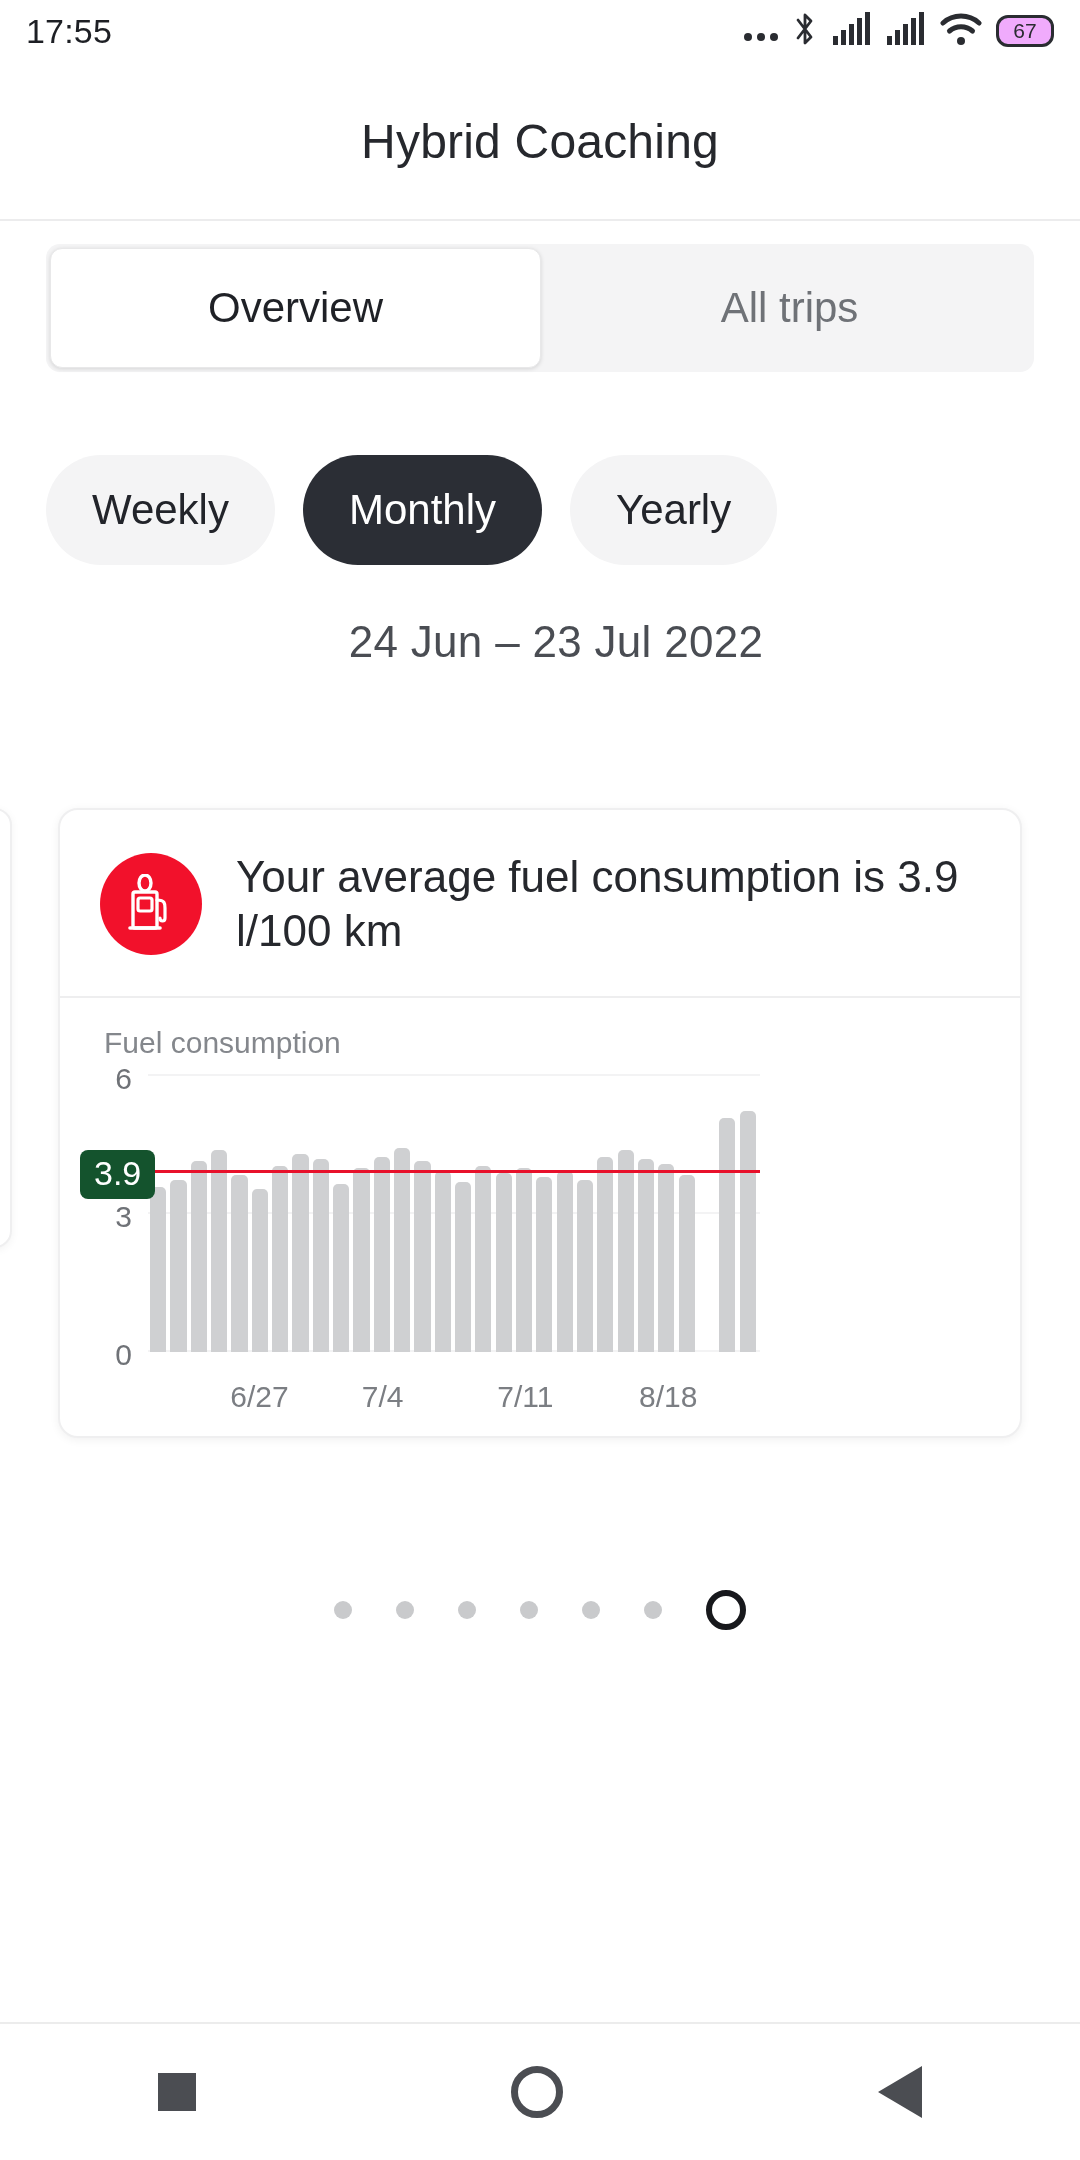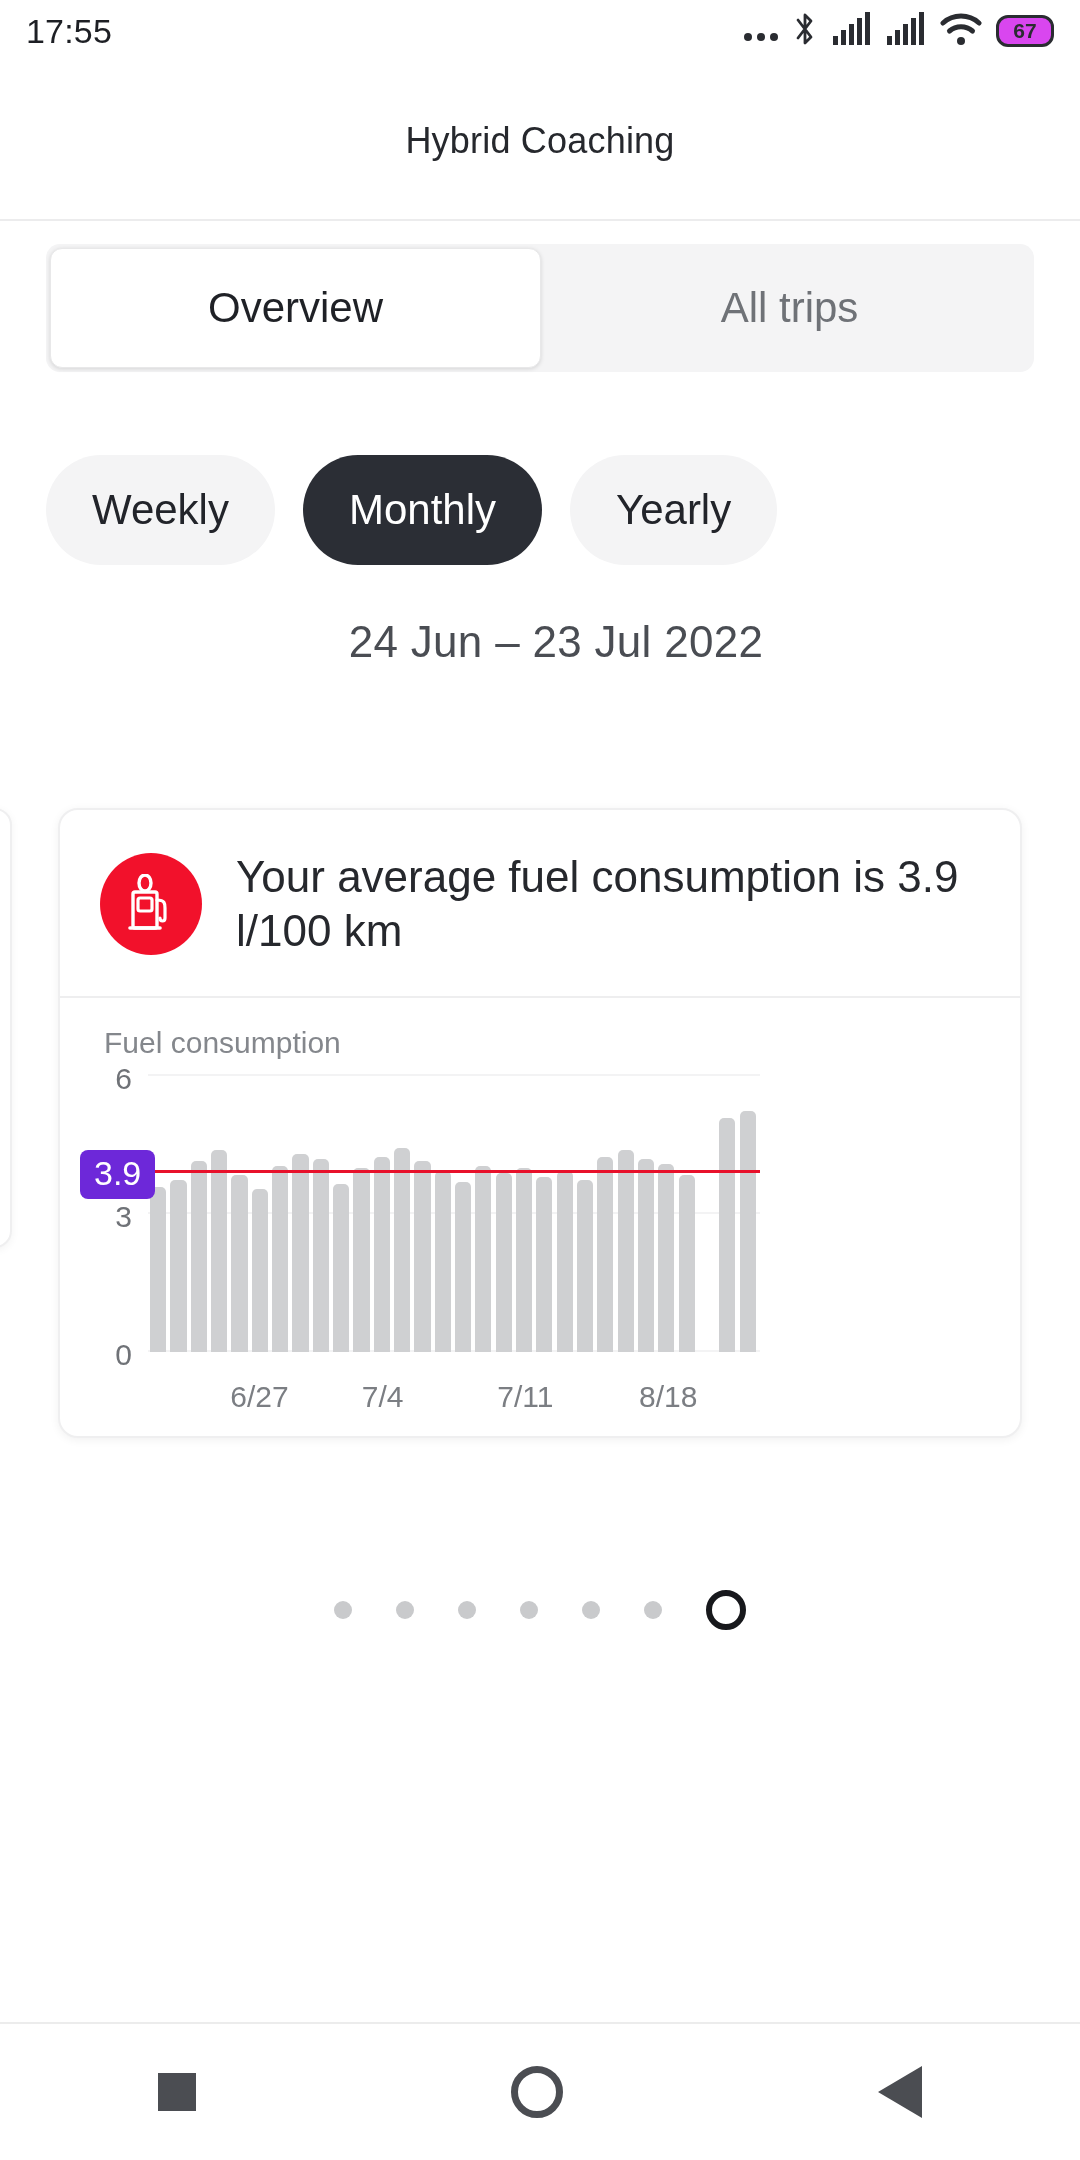--- a/index.html
+++ b/index.html
@@ -24,32 +24,32 @@
     color: #1d1f24;
   }
   .sb-time { font-size: 34px; font-weight: 500; letter-spacing: .2px; }
   .sb-right { margin-left: auto; display: flex; align-items: center; gap: 14px; }
   .sb-dots { display: flex; gap: 5px; align-items: flex-end; height: 30px; padding-bottom: 5px; }
   .sb-dots i { width: 8px; height: 8px; border-radius: 50%; background: #2a2c31; display: block; }
   .sb-ico { display: block; }
   .battery {
     width: 58px; height: 32px; border: 3px solid #2a2c31; border-radius: 12px;
     display: flex; align-items: center; justify-content: center;
-    font-size: 21px; font-weight: 700; color: #2a2c31;
-    background: #d946ef;
+    font-size: 21px; font-weight: 400; color: #2a2c31;
+    background: #f0abfc;
   }
 
   
   .header {
     position: absolute; top: 62px; left: 0;
     width: 1080px; height: 158px;
     display: flex; align-items: center; justify-content: center;
     background: #fff;
   }
-  .header-title { font-size: 36px; color: #26282d; font-weight: 400; letter-spacing: .2px; }
+  .header-title { font-size: 48px; color: #26282d; font-weight: 400; letter-spacing: .2px; }
   .header-rule {
     position: absolute; top: 219px; left: 0; width: 1080px; height: 2px;
     background: #ececed;
   }
 
   
   .seg-wrap {
     position: absolute; top: 244px; left: 46px;
     width: 988px; height: 128px;
     background: #f4f4f5;
@@ -329,21 +329,21 @@
             <div class="bar" style="height: 202.4px; background: rgb(207, 208, 210);"></div>
             <div class="bar" style="height: 193.2px; background: rgb(207, 208, 210);"></div>
             <div class="bar" style="height: 188.6px; background: rgb(207, 208, 210);"></div>
             <div class="bar" style="height: 177.1px; background: rgb(207, 208, 210);"></div>
             <div class="bar gap" style="height: 0px; background: transparent;"></div>
             <div class="bar" style="height: 234.6px; background: rgb(207, 208, 210);"></div>
             <div class="bar" style="height: 241.5px; background: rgb(207, 208, 210);"></div>
           </div>
           <div class="refline" style="bottom: 265.4px; background: rgb(232, 17, 43);"></div>
           <div class="refdot" style="left: 82px; bottom: 260.4px; background: rgb(232, 17, 43);"></div>
-          <div class="refbadge" style="left: 20px; bottom: 239.4px; background: #6d28d9;">3.9</div>
+          <div class="refbadge" style="left: 20px; bottom: 239.4px; background: #14532d;">3.9</div>
           <div class="xtick" style="left: 159.4px; bottom: 24px; margin-left: 40px;">6/27</div>
           <div class="xtick" style="left: 322.6px; bottom: 24px;">7/4</div>
           <div class="xtick" style="left: 465.4px; bottom: 24px;">7/11</div>
           <div class="xtick" style="left: 608.2px; bottom: 24px;">8/18</div>
         </div>
     </div>
   </div>
 
   <div class="pager" id="pager">
       <div class="dot"></div>

